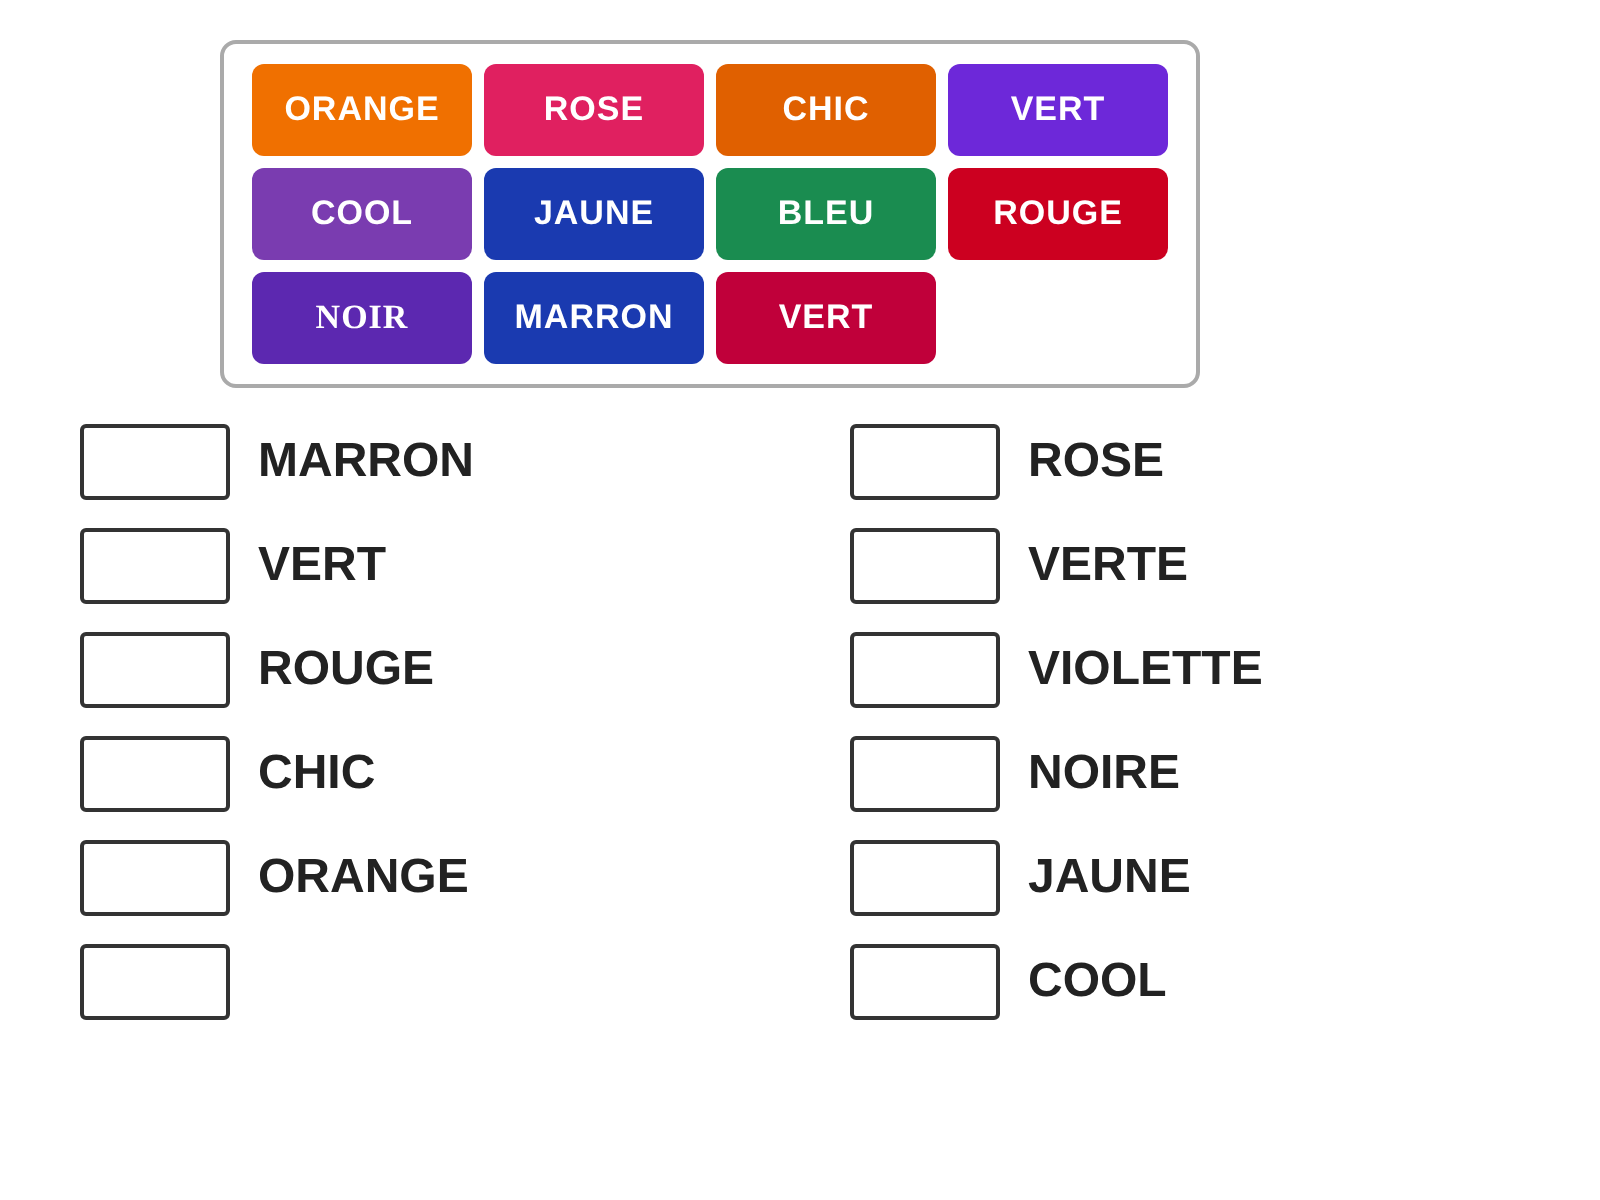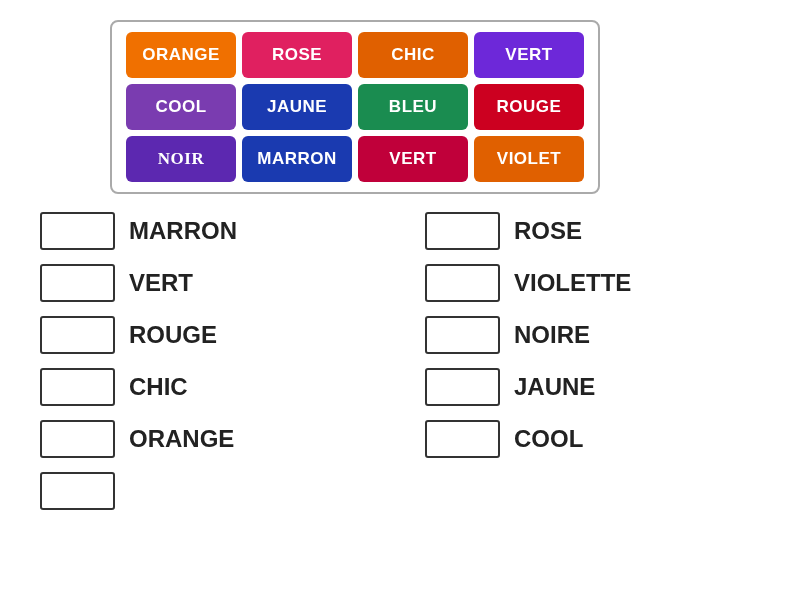--- a/index.html
+++ b/index.html
@@ -81,21 +81,20 @@
       <button class="color-btn" style="background-color: rgb(224, 32, 96);">ROSE</button>
       <button class="color-btn" style="background-color: rgb(224, 96, 0);">CHIC</button>
       <button class="color-btn" style="background-color: #6d28d9;">VERT</button>
       <button class="color-btn" style="background-color: rgb(122, 60, 176);">COOL</button>
       <button class="color-btn" style="background-color: rgb(26, 58, 176);">JAUNE</button>
       <button class="color-btn" style="background-color: rgb(26, 140, 80);">BLEU</button>
       <button class="color-btn" style="background-color: rgb(204, 0, 32);">ROUGE</button>
       <button class="color-btn" style="background-color: rgb(92, 40, 176); font-family: Liberation Serif, serif;">NOIR</button>
       <button class="color-btn" style="background-color: rgb(26, 58, 176);">MARRON</button>
       <button class="color-btn" style="background-color: rgb(192, 0, 58);">VERT</button>
-      <button class="color-btn" style="background-color: rgb(224, 96, 0);">VIOLET</button>
     </div>
 </div>
 
 
 <div class="bottom-section" id="bottom-section">
     <div>
       <div class="answer-row">
         <div class="answer-box"></div>
         <span class="answer-label">MARRON</span>
       </div>
@@ -119,20 +118,24 @@
         <div class="answer-box"></div>
       </div>
     </div>
     <div>
       <div class="answer-row">
         <div class="answer-box"></div>
         <span class="answer-label">ROSE</span>
       </div>
       <div class="answer-row">
         <div class="answer-box"></div>
+        <span class="answer-label">VERTE</span>
+      </div>
+      <div class="answer-row">
+        <div class="answer-box"></div>
         <span class="answer-label">VIOLETTE</span>
       </div>
       <div class="answer-row">
         <div class="answer-box"></div>
         <span class="answer-label">NOIRE</span>
       </div>
       <div class="answer-row">
         <div class="answer-box"></div>
         <span class="answer-label">JAUNE</span>
       </div>

